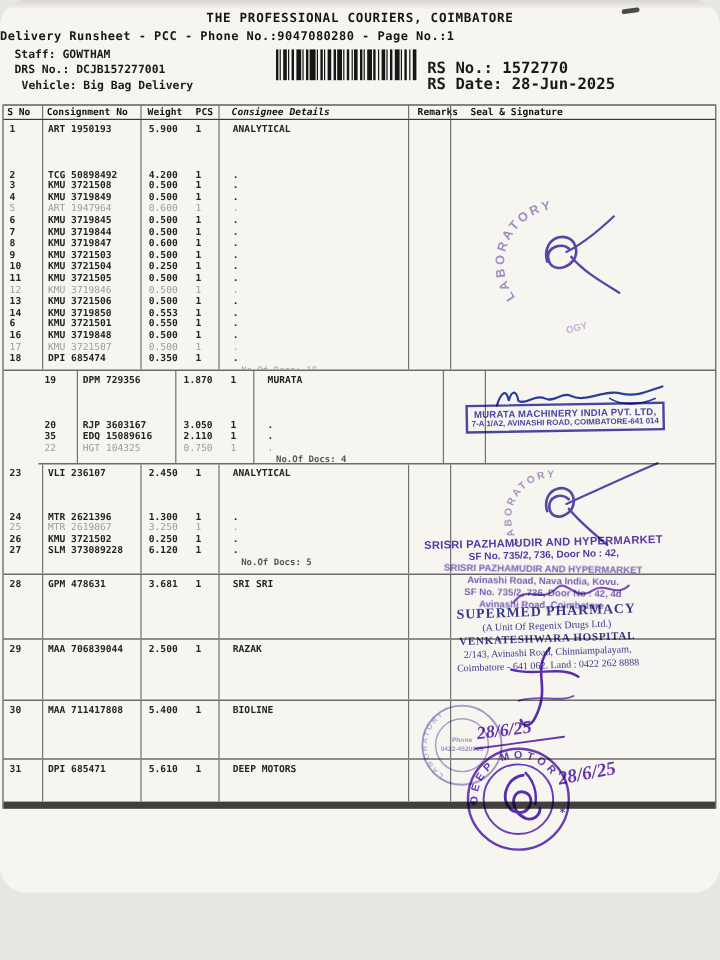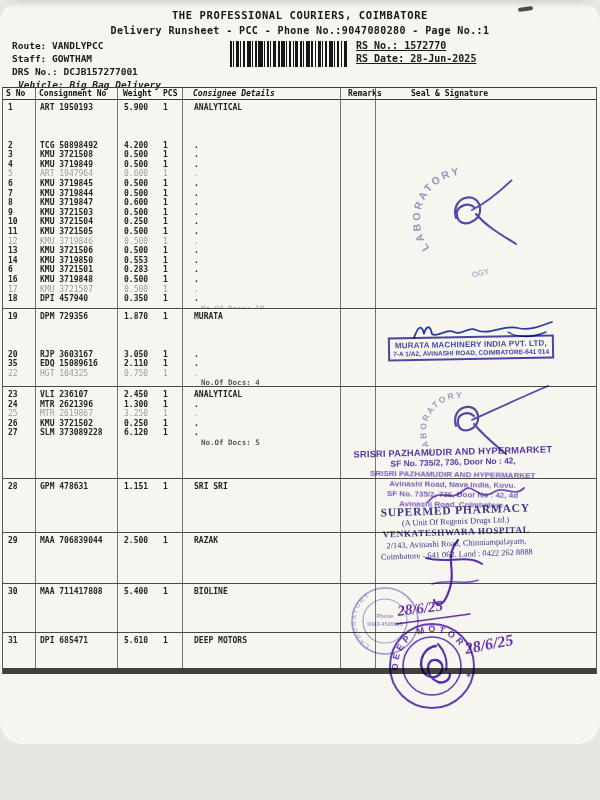--- a/index.html
+++ b/index.html
@@ -3,25 +3,25 @@
 <meta charset="utf-8">
 <style>
   html,body{margin:0;padding:0;background:#e8e6e2;}
   .page{position:relative;width:600px;height:744px;background:#f7f5f0;overflow:hidden;
         font-family:"DejaVu Sans Mono",monospace;color:#1f1f1f;border-radius:22px;}
   .page::before{content:"";position:absolute;left:0;top:0;right:0;height:8px;
         background:linear-gradient(180deg,rgba(120,115,110,.25),rgba(120,115,110,0));pointer-events:none;}
   
   .title{position:absolute;top:9px;left:0;width:100%;text-align:center;
         font-size:10.5px;font-weight:700;letter-spacing:.6px;color:#161616;}
-  .subtitle{position:absolute;top:25px;left:0;width:100%;text-align:center;
+  .subtitle{position:absolute;top:25px;left:0;width:100%;
         font-size:10px;font-weight:700;letter-spacing:.4px;color:#161616;}
   .info-left{position:absolute;left:12px;top:39px;font-size:9.5px;font-weight:700;line-height:13px;color:#1a1a1a;}
-  .info-left .indent{padding-left:6px;font-style:italic;}
-  .info-right{position:absolute;left:356px;top:39px;font-size:10px;font-weight:700;line-height:13px;color:#1a1a1a;text-decoration:underline;}
+  .info-left .indent{padding-left:6px;}
+  .info-right{position:absolute;left:356px;top:51px;font-size:13px;font-weight:700;line-height:13px;color:#1a1a1a;}
   .barcode{position:absolute;left:230px;top:41px;}
   
   .tablewrap{position:absolute;left:2px;top:87px;width:595px;box-sizing:border-box;
         border-left:1px solid #5a5a5a;border-right:1px solid #5a5a5a;}
   .theader{position:relative;height:13px;box-sizing:border-box;display:flex;align-items:center;
         border-top:1px solid #3a3a3a;border-bottom:1px solid #3a3a3a;
         font-size:8px;font-weight:700;color:#111;}
   .tsection{position:relative;box-sizing:border-box;border-bottom:1px solid #4a4a4a;padding-top:3px;overflow:hidden;}
   .tsection.last{border-bottom:6px solid #404040;}
   .vline{position:absolute;top:0;bottom:0;width:1px;background:rgba(70,70,70,.75);}
@@ -32,21 +32,21 @@
   .c-cn{width:82px;padding-left:5px;box-sizing:border-box;}
   .c-wt{width:46px;padding-left:7px;box-sizing:border-box;}
   .c-pcs{width:24px;}
   .c-cd{padding-left:7px;}
   .h-sno{width:32px;padding-left:3px;box-sizing:border-box;}
   .h-cn{width:82px;padding-left:4px;box-sizing:border-box;}
   .h-wt{width:46px;padding-left:6px;box-sizing:border-box;}
   .h-pcs{width:24px;}
   .h-cd{width:158px;padding-left:6px;box-sizing:border-box;font-style:italic;}
   .h-rm{width:35px;padding-left:3px;box-sizing:border-box;}
-  .h-seal{padding-left:31px;}
+  .h-seal{padding-left:12px;}
   .docs-line{font-size:7.5px;font-weight:700;color:#555;padding-left:198px;height:9px;line-height:9px;}
   .docs-line.faint-docs{color:#a0a0a0;font-weight:400;}
   
   .stamp{position:absolute;mix-blend-mode:multiply;pointer-events:none;}
   .murata-box{border:2px solid #4a49aa;color:#4a49aa;text-align:center;padding:2px 3px;
         font-family:"Liberation Sans",sans-serif;background:rgba(255,255,255,0);}
   .murata-l1{font-size:8px;font-weight:700;letter-spacing:.2px;white-space:nowrap;}
   .murata-l2{font-size:6.6px;font-weight:700;white-space:nowrap;}
   .srisri{color:#5a3ab0;font-family:"Liberation Sans",sans-serif;text-align:center;}
   .srisri-l1{font-size:9.3px;font-weight:700;letter-spacing:.2px;white-space:nowrap;}
@@ -65,21 +65,20 @@
 <body>
 
 <div class="page">
 
   <div class="artifact-dash"></div>
 
   <div class="title">THE PROFESSIONAL COURIERS, COIMBATORE</div>
   <div class="subtitle">Delivery Runsheet - PCC - Phone No.:9047080280 - Page No.:1</div>
 
   <div class="info-left">
-    <div>Route: VANDLYPCC</div>
     <div>Staff: GOWTHAM</div>
     <div>DRS No.: DCJB157277001</div>
     <div class="indent">Vehicle: Big Bag Delivery</div>
   </div>
 
   <svg class="barcode" width="118" height="26" viewBox="0 0 118 26">
     <g fill="#161616">
       <rect x="0" y="0" width="2" height="26"></rect>
         <rect x="3" y="0" width="1" height="26"></rect>
       <rect x="6" y="0" width="3" height="26"></rect>
@@ -236,48 +235,48 @@
           <div class="trow">
             <span class="tcell c-sno">14</span>
             <span class="tcell c-cn">KMU 3719850</span>
             <span class="tcell c-wt">0.553</span>
             <span class="tcell c-pcs">1</span>
             <span class="tcell c-cd">.</span>
           </div>
           <div class="trow">
             <span class="tcell c-sno">6</span>
             <span class="tcell c-cn">KMU 3721501</span>
-            <span class="tcell c-wt">0.283</span>
+            <span class="tcell c-wt">0.550</span>
             <span class="tcell c-pcs">1</span>
             <span class="tcell c-cd">.</span>
           </div>
           <div class="trow">
             <span class="tcell c-sno">16</span>
             <span class="tcell c-cn">KMU 3719848</span>
             <span class="tcell c-wt">0.500</span>
             <span class="tcell c-pcs">1</span>
             <span class="tcell c-cd">.</span>
           </div>
           <div class="trow faint">
             <span class="tcell c-sno">17</span>
             <span class="tcell c-cn">KMU 3721507</span>
             <span class="tcell c-wt">0.500</span>
             <span class="tcell c-pcs">1</span>
             <span class="tcell c-cd">.</span>
           </div>
           <div class="trow">
             <span class="tcell c-sno">18</span>
-            <span class="tcell c-cn">DPI 457940</span>
+            <span class="tcell c-cn">DPI 685474</span>
             <span class="tcell c-wt">0.350</span>
             <span class="tcell c-pcs">1</span>
             <span class="tcell c-cd">.</span>
           </div>
           <div class="docs-line faint-docs">No.Of Docs: 18</div>
         </div>
-        <div class="tsection" style="height: 78px;">
+        <div class="tsection" style="height: 78px; margin-left: 29px;">
           <div class="vline" style="left: 32px;"></div>
           <div class="vline" style="left: 114px;"></div>
           <div class="vline" style="left: 179px;"></div>
           <div class="vline" style="left: 337px;"></div>
           <div class="vline" style="left: 372px;"></div>
           <div class="trow" style="margin-bottom: 28px;">
             <span class="tcell c-sno">19</span>
             <span class="tcell c-cn">DPM 729356</span>
             <span class="tcell c-wt">1.870</span>
             <span class="tcell c-pcs">1</span>
@@ -305,21 +304,21 @@
             <span class="tcell c-cd">.</span>
           </div>
           <div class="docs-line">No.Of Docs: 4</div>
         </div>
         <div class="tsection" style="height: 92px;">
           <div class="vline" style="left: 32px;"></div>
           <div class="vline" style="left: 114px;"></div>
           <div class="vline" style="left: 179px;"></div>
           <div class="vline" style="left: 337px;"></div>
           <div class="vline" style="left: 372px;"></div>
-          <div class="trow" style="">
+          <div class="trow" style="margin-bottom: 26px;">
             <span class="tcell c-sno">23</span>
             <span class="tcell c-cn">VLI 236107</span>
             <span class="tcell c-wt">2.450</span>
             <span class="tcell c-pcs">1</span>
             <span class="tcell c-cd">ANALYTICAL</span>
           </div>
           <div class="trow">
             <span class="tcell c-sno">24</span>
             <span class="tcell c-cn">MTR 2621396</span>
             <span class="tcell c-wt">1.300</span>
@@ -351,21 +350,21 @@
         </div>
         <div class="tsection" style="height: 54px;">
           <div class="vline" style="left: 32px;"></div>
           <div class="vline" style="left: 114px;"></div>
           <div class="vline" style="left: 179px;"></div>
           <div class="vline" style="left: 337px;"></div>
           <div class="vline" style="left: 372px;"></div>
           <div class="trow">
             <span class="tcell c-sno">28</span>
             <span class="tcell c-cn">GPM 478631</span>
-            <span class="tcell c-wt">1.151</span>
+            <span class="tcell c-wt">3.681</span>
             <span class="tcell c-pcs">1</span>
             <span class="tcell c-cd">SRI SRI</span>
           </div>
         </div>
         <div class="tsection" style="height: 51px;">
           <div class="vline" style="left: 32px;"></div>
           <div class="vline" style="left: 114px;"></div>
           <div class="vline" style="left: 179px;"></div>
           <div class="vline" style="left: 337px;"></div>
           <div class="vline" style="left: 372px;"></div>

